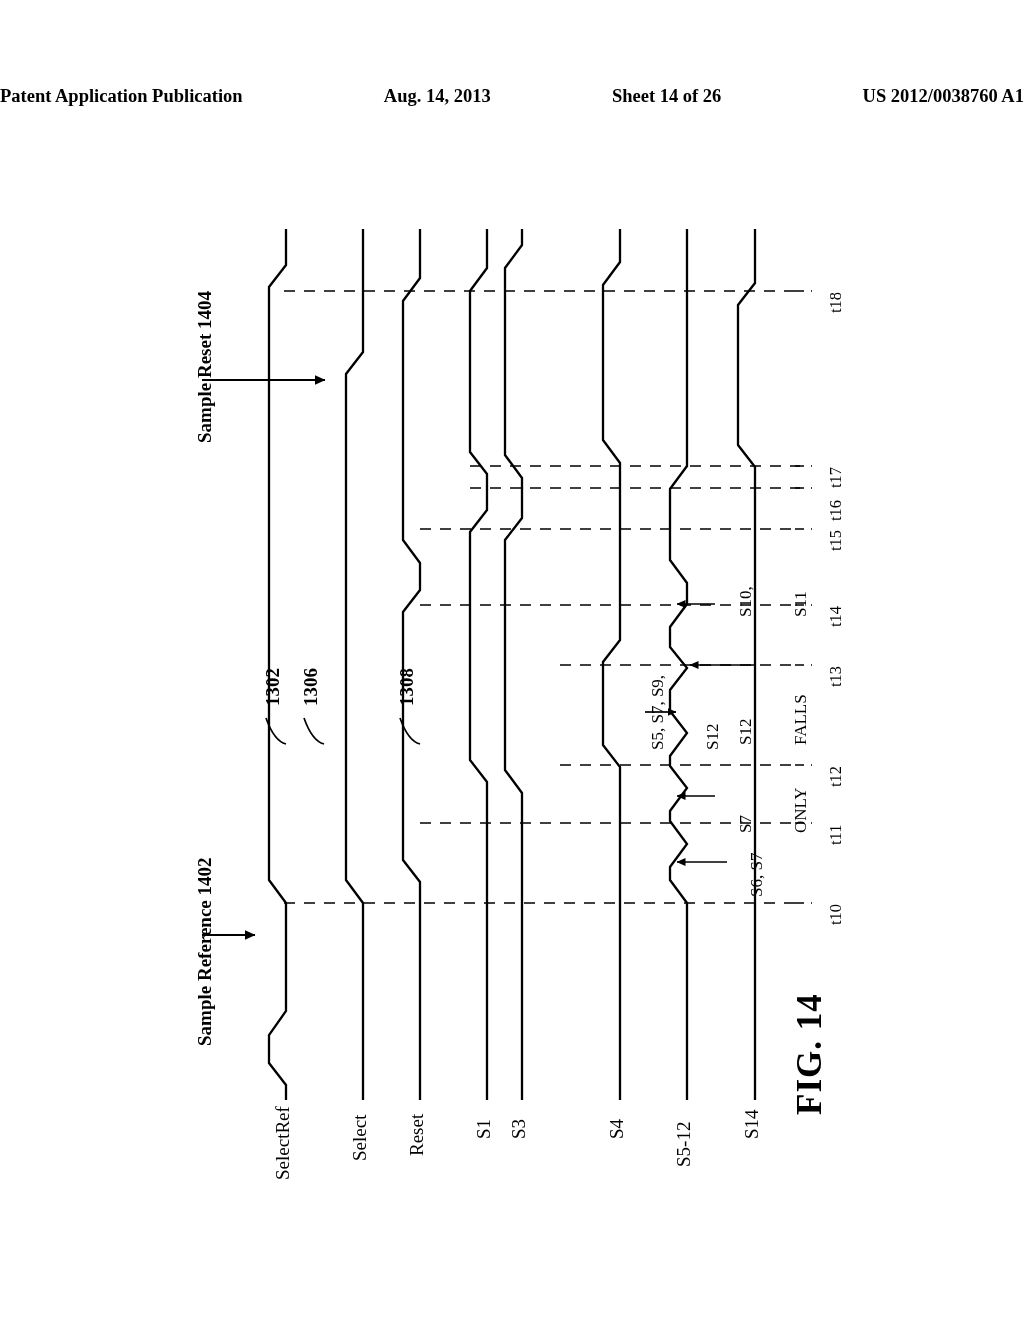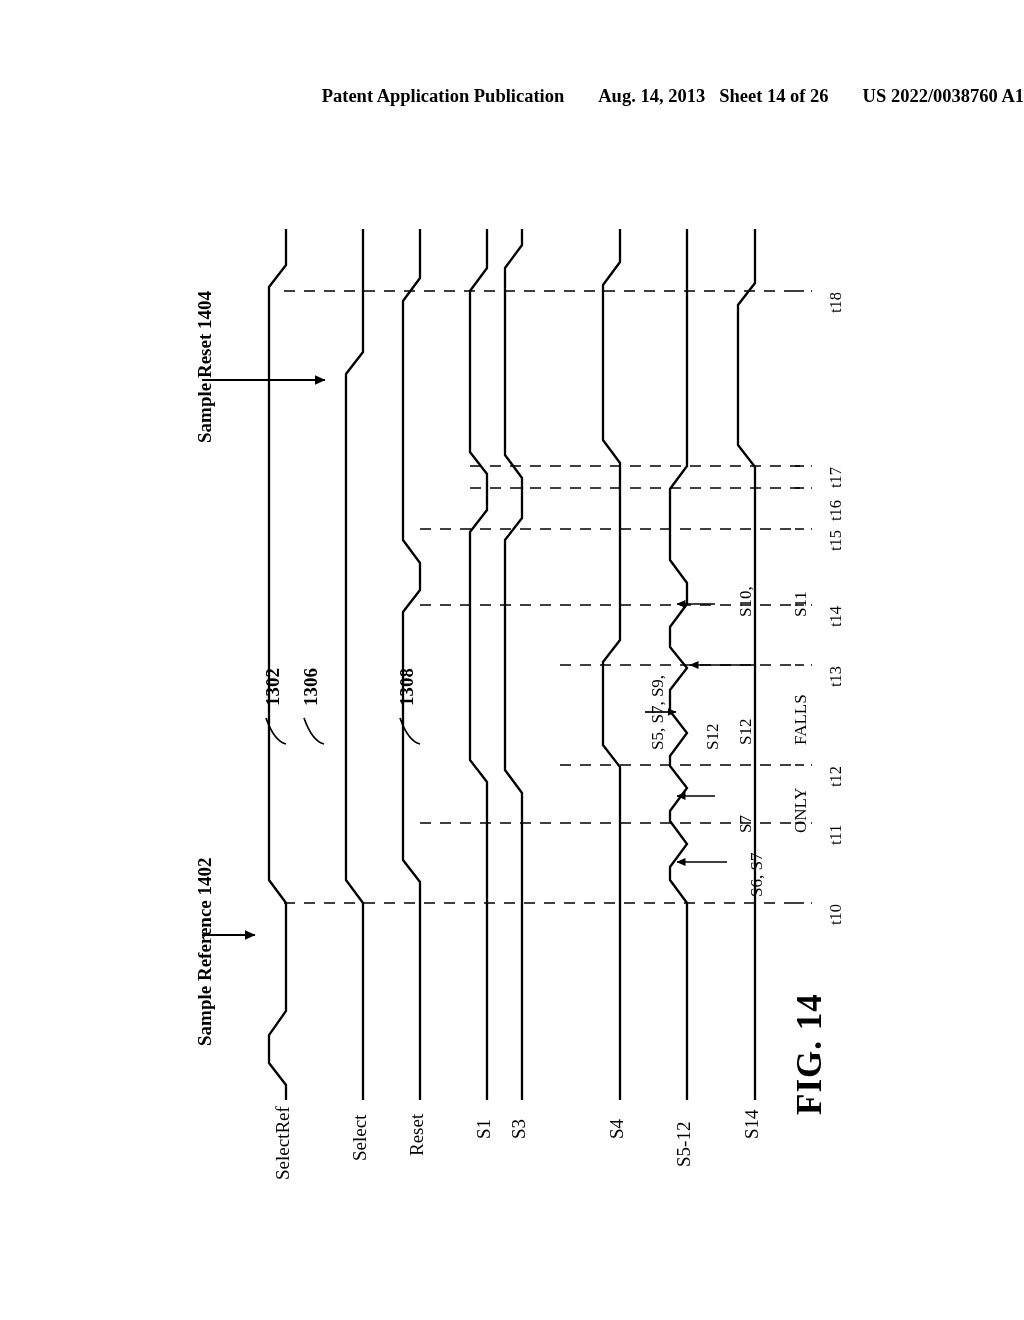--- a/index.html
+++ b/index.html
@@ -1,21 +1,21 @@
 <!DOCTYPE html>
 <html><head>
 <meta charset="utf-8">
 <style>
   html,body{margin:0;padding:0;background:#fff;}
   body{width:1024px;height:1320px;position:relative;
        font-family:"Liberation Serif",serif;color:#000;overflow:hidden;}
 
   
   #hdr{position:absolute;left:0;top:86px;width:1024px;height:30px;}
-  #hdr .row{display:flex;justify-content:flex-end;align-items:baseline;}
+  #hdr .row{display:flex;justify-content:space-between;align-items:baseline;}
   #hdr .seg{font-weight:bold;font-size:18.5px;white-space:pre;}
   #hdr .gap1{width:34px;}
   #hdr .gap2{width:14px;}
   #hdr .gap3{width:34px;}
 
   
   #fig{position:absolute;left:0;top:0;width:1024px;height:1320px;}
   #fig svg{position:absolute;left:0;top:0;}
 
   
@@ -33,21 +33,21 @@
 <body>
 
 <div id="hdr">
   <div class="row">
     <span class="seg">Patent Application Publication</span>
     <span class="gap1"></span>
     <span class="seg">Aug. 14, 2013</span>
     <span class="gap2"></span>
     <span class="seg">Sheet 14 of 26</span>
     <span class="gap3"></span>
-    <span class="seg">US 2022/0038760 A1</span>
+    <span class="seg">US 2012/0038760 A1</span>
   </div>
 </div>
 
 <div id="fig">
 
 <svg width="1024" height="1320" viewBox="0 0 1024 1320">
   <defs>
     <marker id="ah" markerWidth="9" markerHeight="8" refX="8.5" refY="4" orient="auto" markerUnits="userSpaceOnUse">
       <path d="M0,0 L9,4 L0,8 Z" fill="#000"></path>
     </marker>

